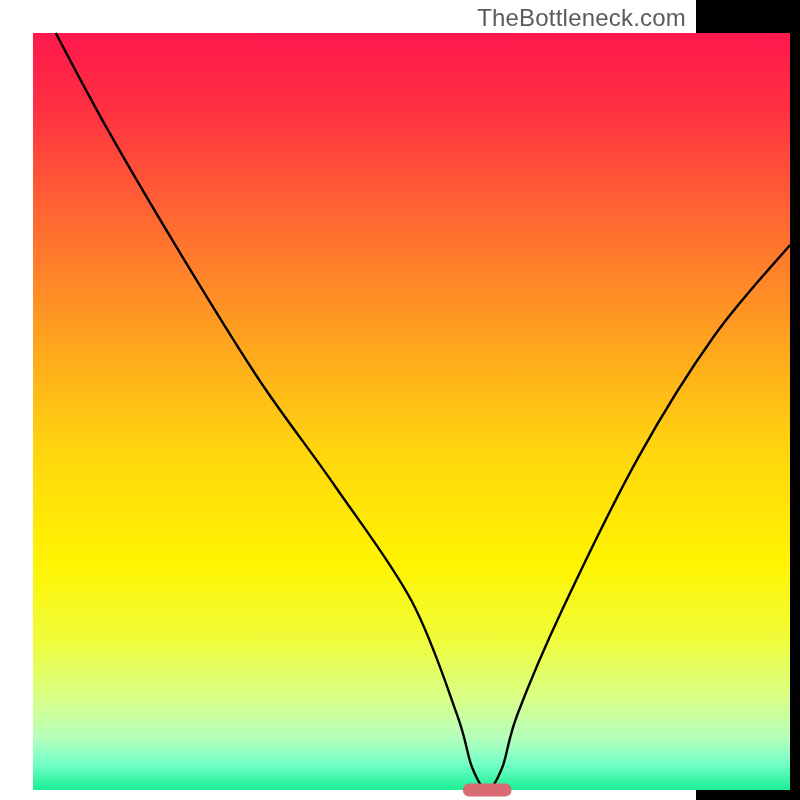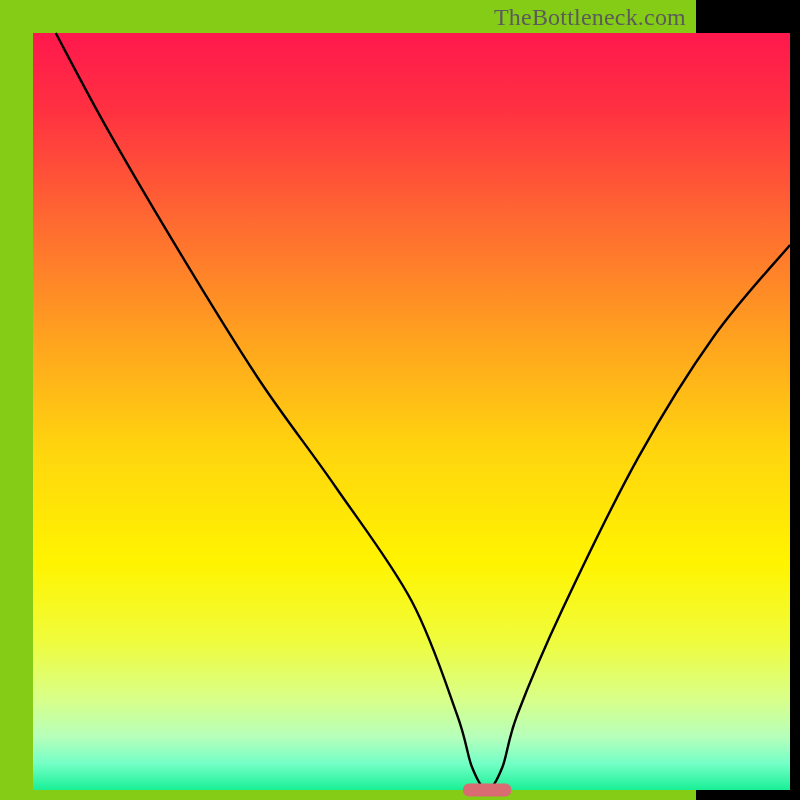--- a/index.html
+++ b/index.html
@@ -8,22 +8,21 @@
     width: 800px;
     height: 800px;
     overflow: hidden;
     background: #000;
     font-family: Arial, Helvetica, sans-serif;
   }
   .frame {
     position: relative;
     width: 696px;
     height: 800px;
-    background: #84cc16;
-    font-family: Liberation Serif, serif;
+    background: #ffffff;
   }
   .watermark {
     position: absolute;
     top: 4px;
     right: 10px;
     color: #5b5b5b;
     font-size: 24px;
     font-weight: 500;
     letter-spacing: 0.2px;
     z-index: 10;

